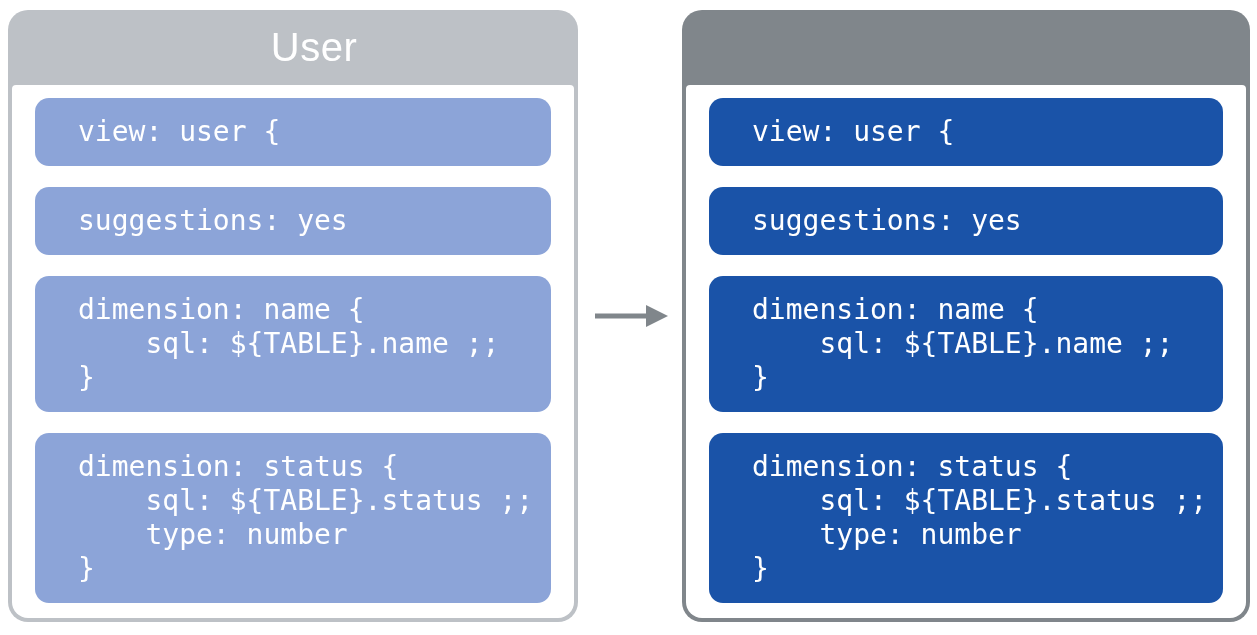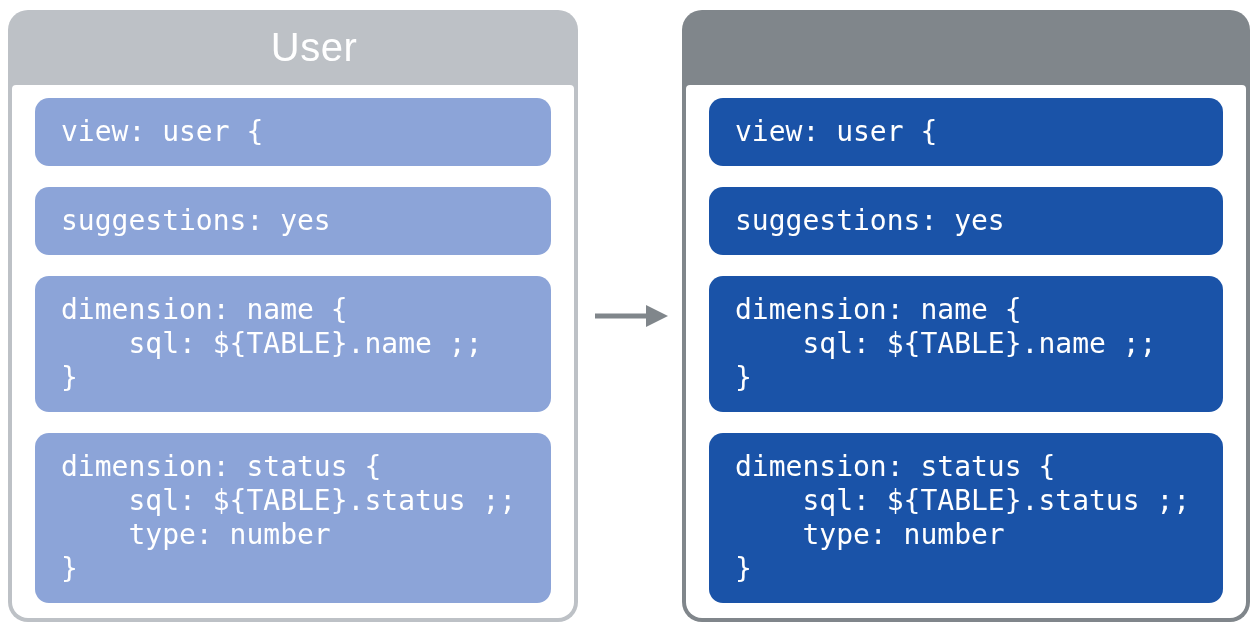--- a/index.html
+++ b/index.html
@@ -37,21 +37,21 @@
     background: #ffffff;
     border-radius: 4px 4px 16px 16px;
     padding: 13px 23px 15px 23px;
     box-sizing: border-box;
     display: flex;
     flex-direction: column;
     gap: 21px;
   }
   .code-block {
     border-radius: 14px;
-    padding: 17px 26px;
+    padding: 17px 43px;
     color: #ffffff;
     font-family: "DejaVu Sans Mono", "Liberation Mono", monospace;
     font-size: 28px;
     line-height: 34px;
   }
   .panel-left  .code-block { background: #8ca4d8; }
   .panel-right .code-block { background: #1a53a8; }
   .code-line { white-space: pre; }
   .arrow-wrap {
     position: absolute;

